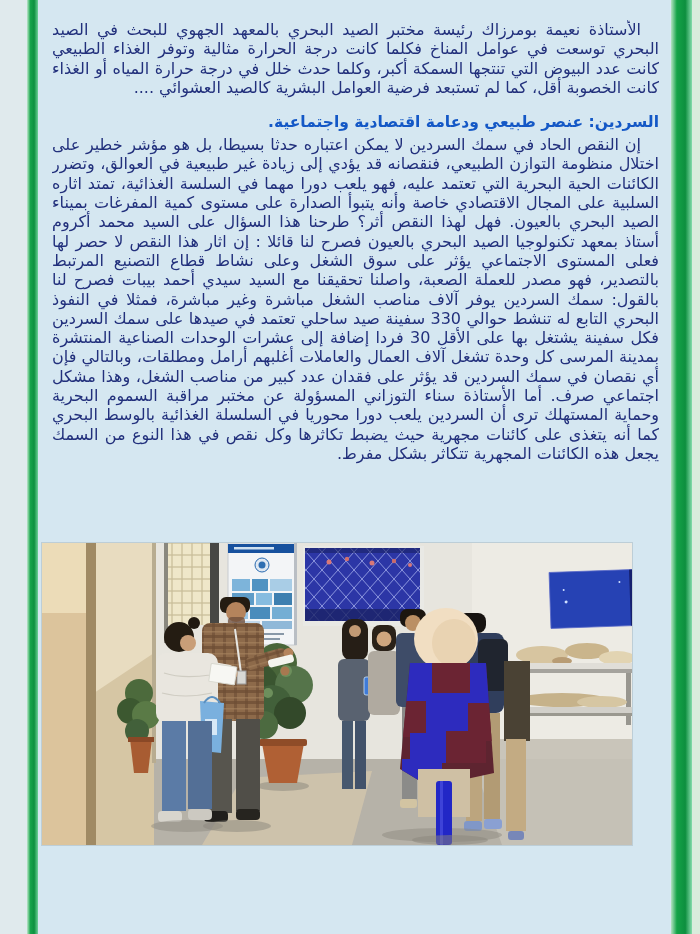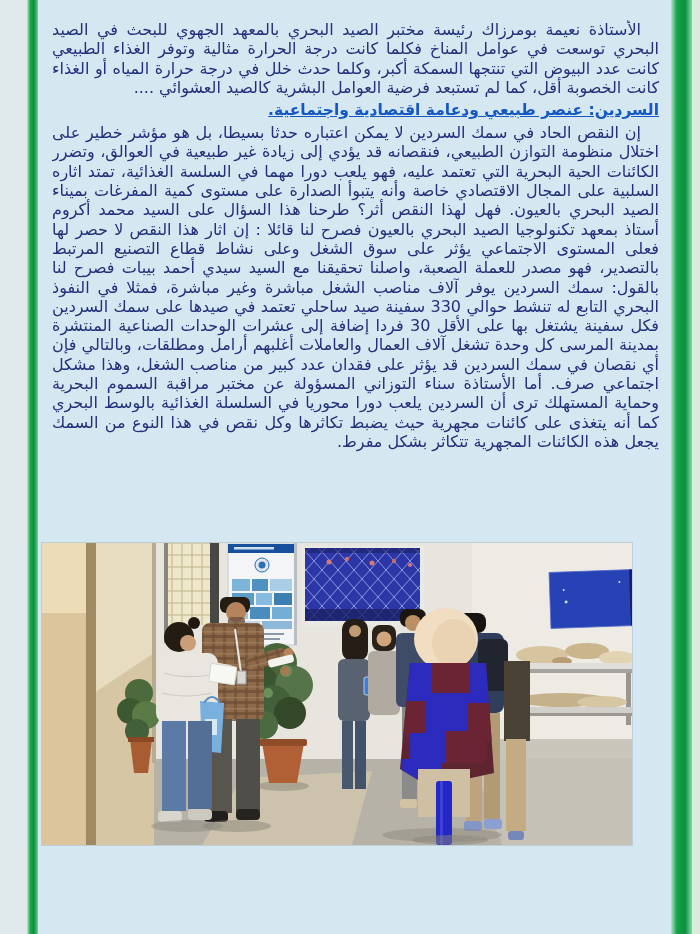--- a/index.html
+++ b/index.html
@@ -19,22 +19,22 @@
     position:absolute;left:38px;top:0;width:633px;height:934px;
     box-sizing:border-box;padding:20px 12px 0 14px;
     direction:rtl;
   }
   .text-area{height:523px;overflow:hidden;}
   .body-par{
     margin:0;color:#22307c;font-size:16px;line-height:19.3px;
     text-align:justify;text-indent:18px;
   }
   .section-heading{
-    margin:3px 0 2px 0;color:#1458c6;font-size:15.5px;line-height:21px;
-    font-weight:bold;text-align:right;text-decoration:underline;
+    margin:15px 0 2px 0;color:#1458c6;font-size:15.5px;line-height:21px;
+    font-weight:bold;text-align:right;
   }
   .photo-frame{
     width:590px;height:302px;margin:0 27px 0 0;position:relative;
     background:#e7e5de;box-shadow:0 0 0 1px rgba(120,130,140,.25);
   }
   .photo-frame svg{display:block;}
   .caption{
     margin-top:11px;color:#e32823;font-weight:bold;font-size:14.5px;
     line-height:23px;text-align:center;
   }

